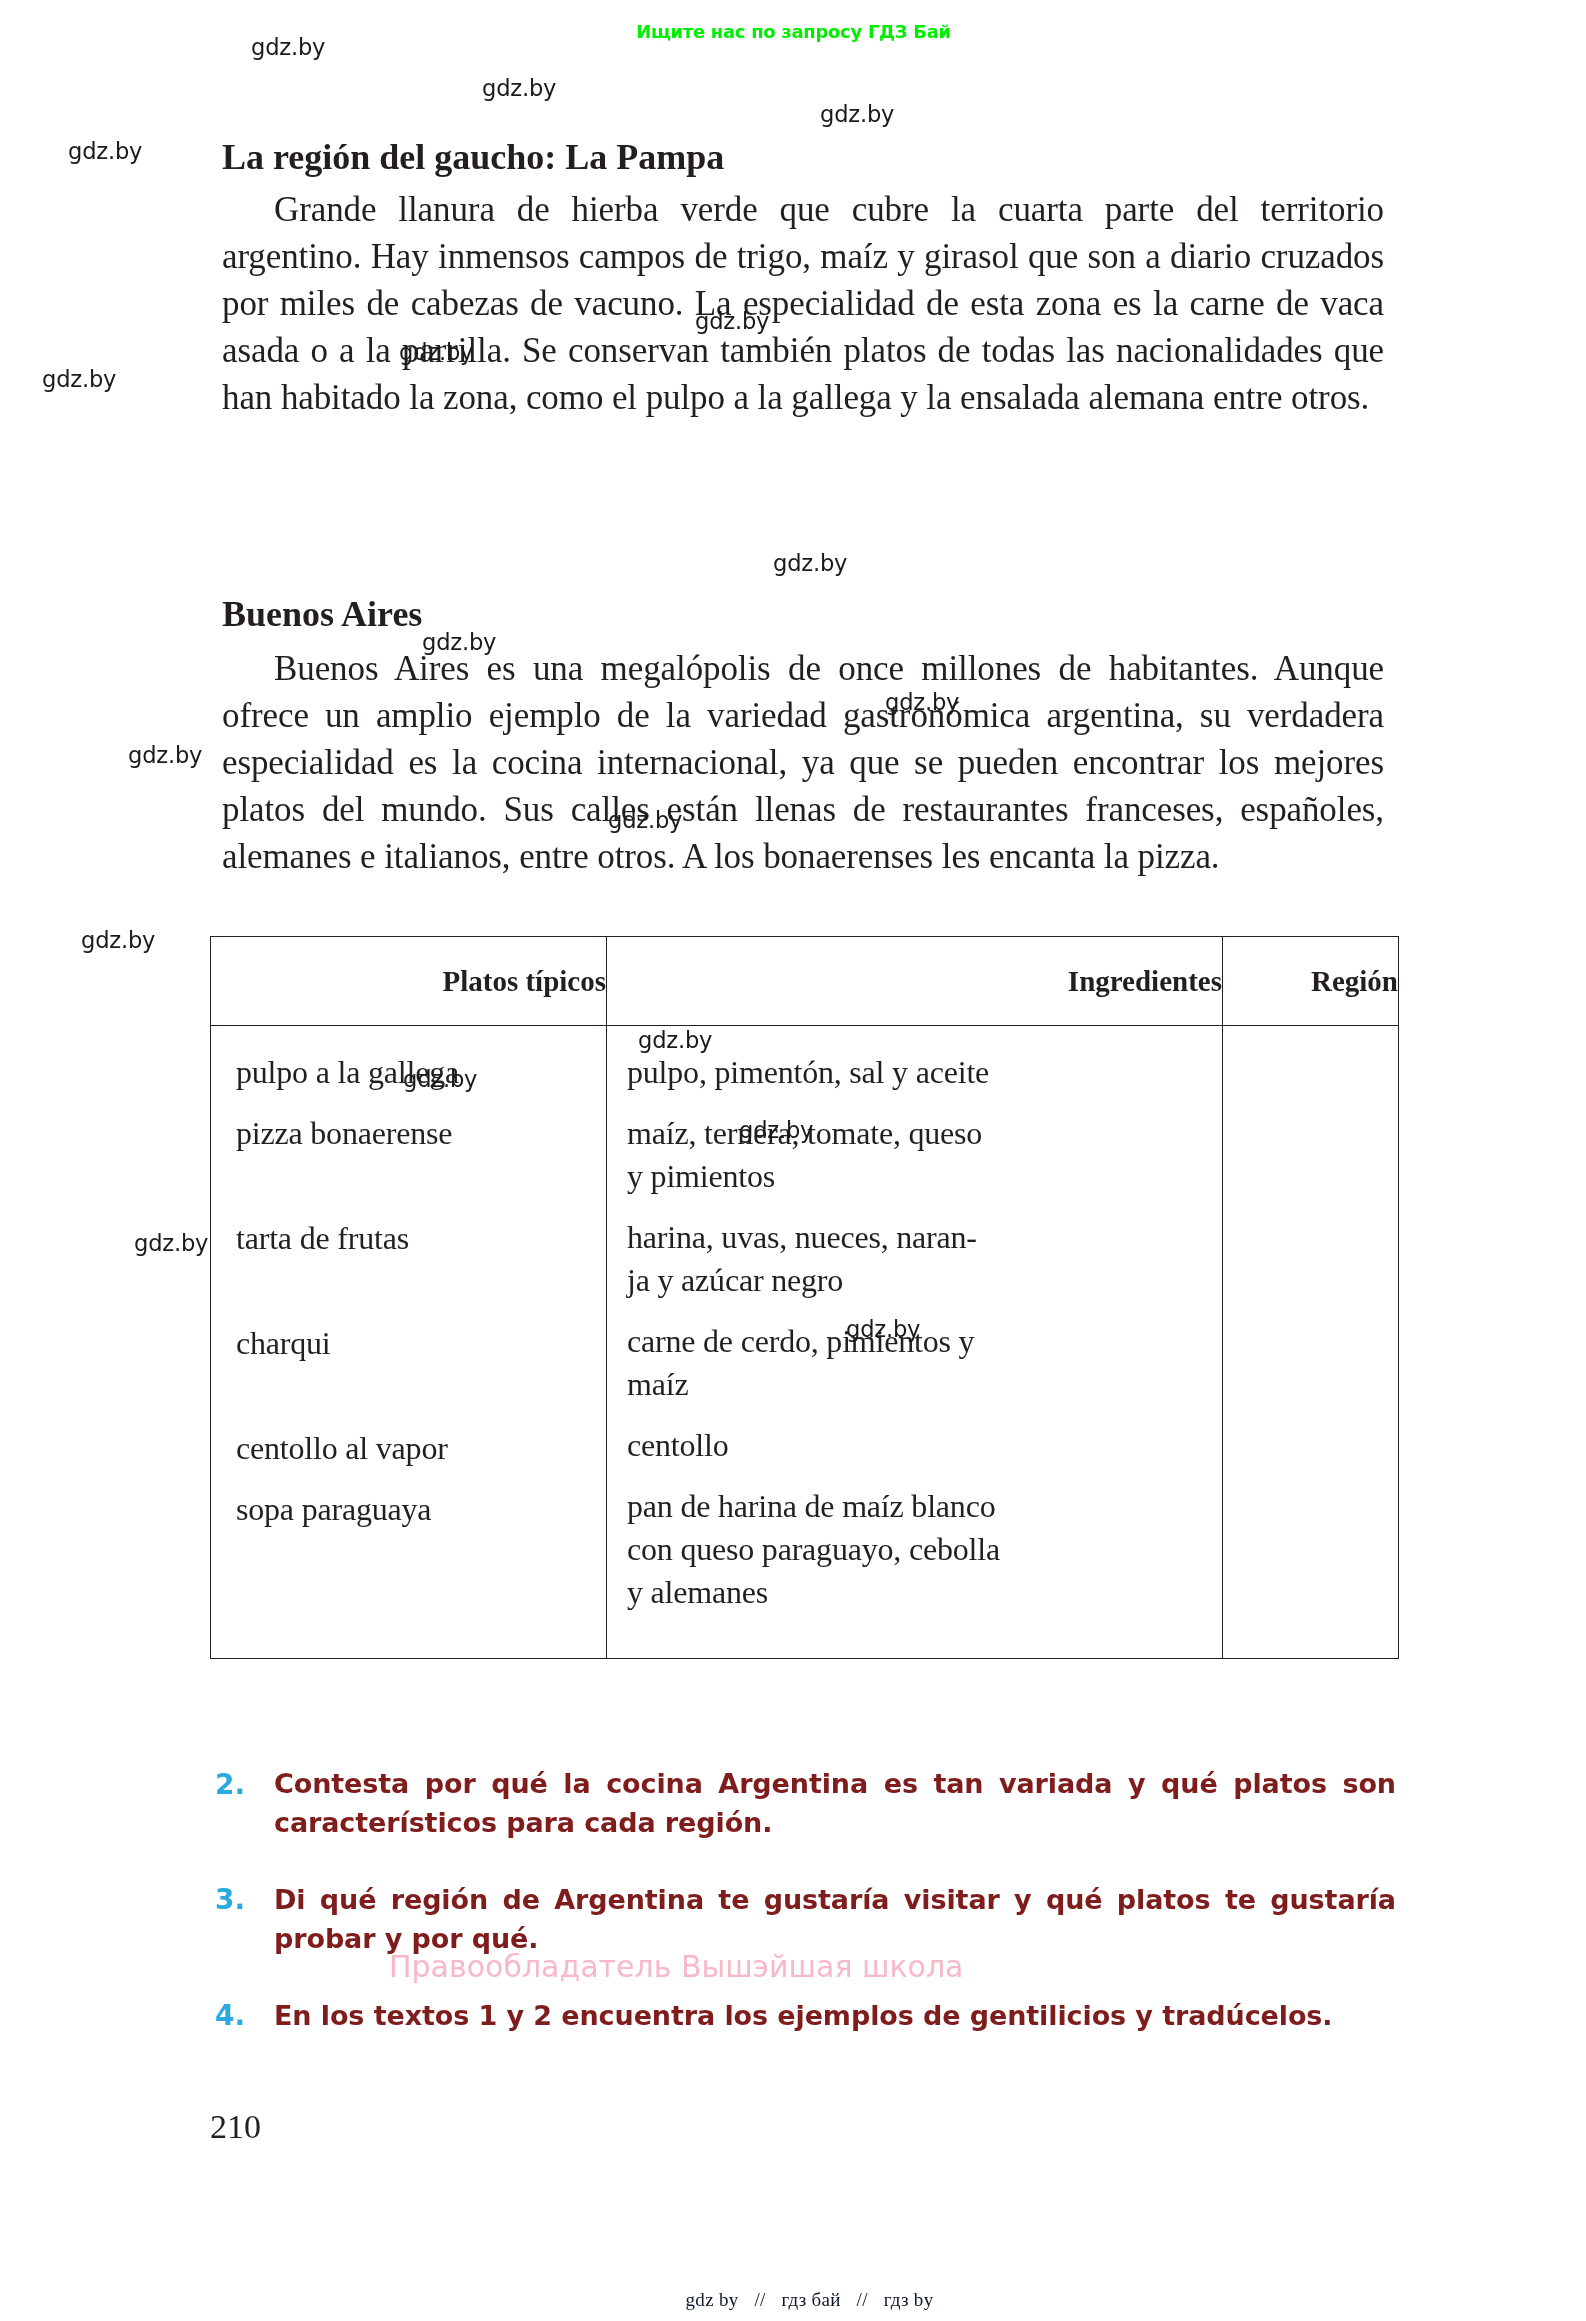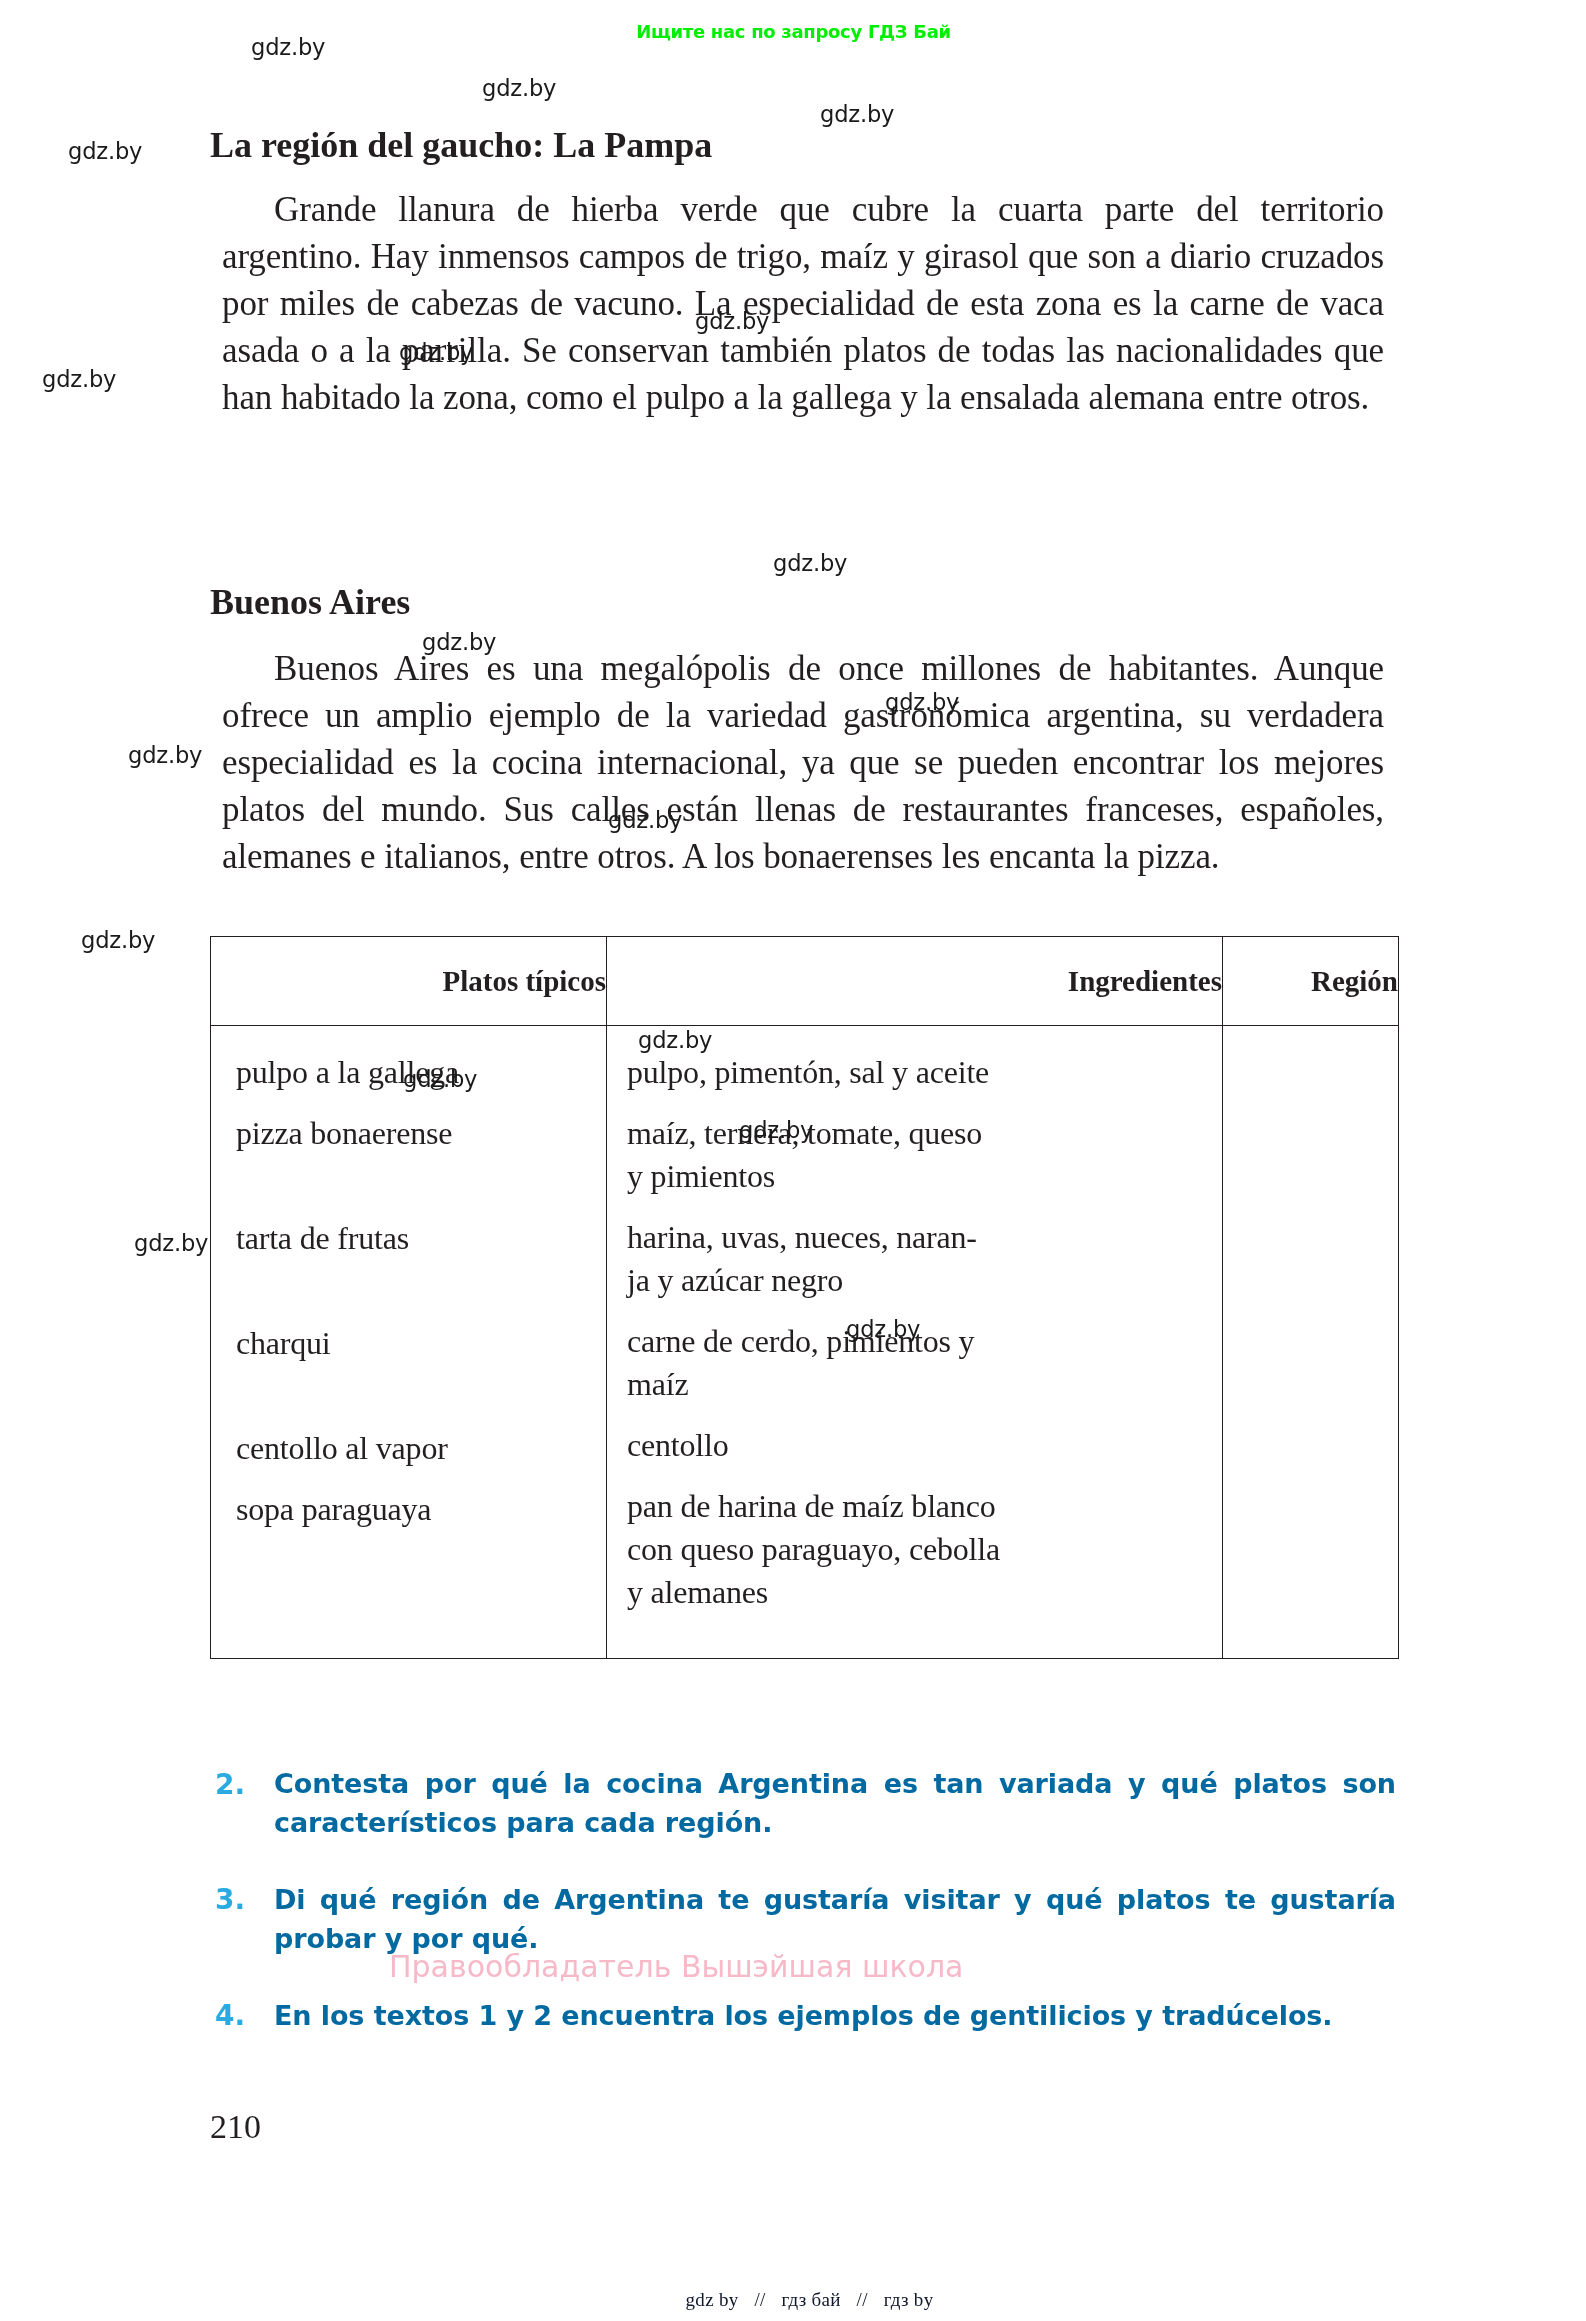--- a/index.html
+++ b/index.html
@@ -55,21 +55,21 @@
   .col {
     position: absolute;
     left: 206px;
     width: 1194px;
   }
 
   h2.sec-title {
     font-family: "Liberation Serif", serif;
     font-weight: bold;
     font-size: 36px;
-    margin: 4px;
+    margin: 16px;
     padding: 0;
     line-height: 1.1;
     letter-spacing: 0px;
   }
 
   p.body-par {
     font-size: 35px;
     line-height: 47px;
     margin: 16px;
     padding: 0;
@@ -126,21 +126,21 @@
     color: #29abe2;
   }
   .ex-text {
     position: absolute;
     left: 274px;
     width: 1122px;
     font-family: "DejaVu Sans", sans-serif;
     font-weight: bold;
     font-size: 27px;
     line-height: 39px;
-    color: #0369a1;
+    color: #7f1d1d;
     text-align: justify;
     text-align-last: left;
     letter-spacing: -0.1px;
   }
 
   
   .rights {
     position: absolute;
     left: 389px;
     top: 1949px;

